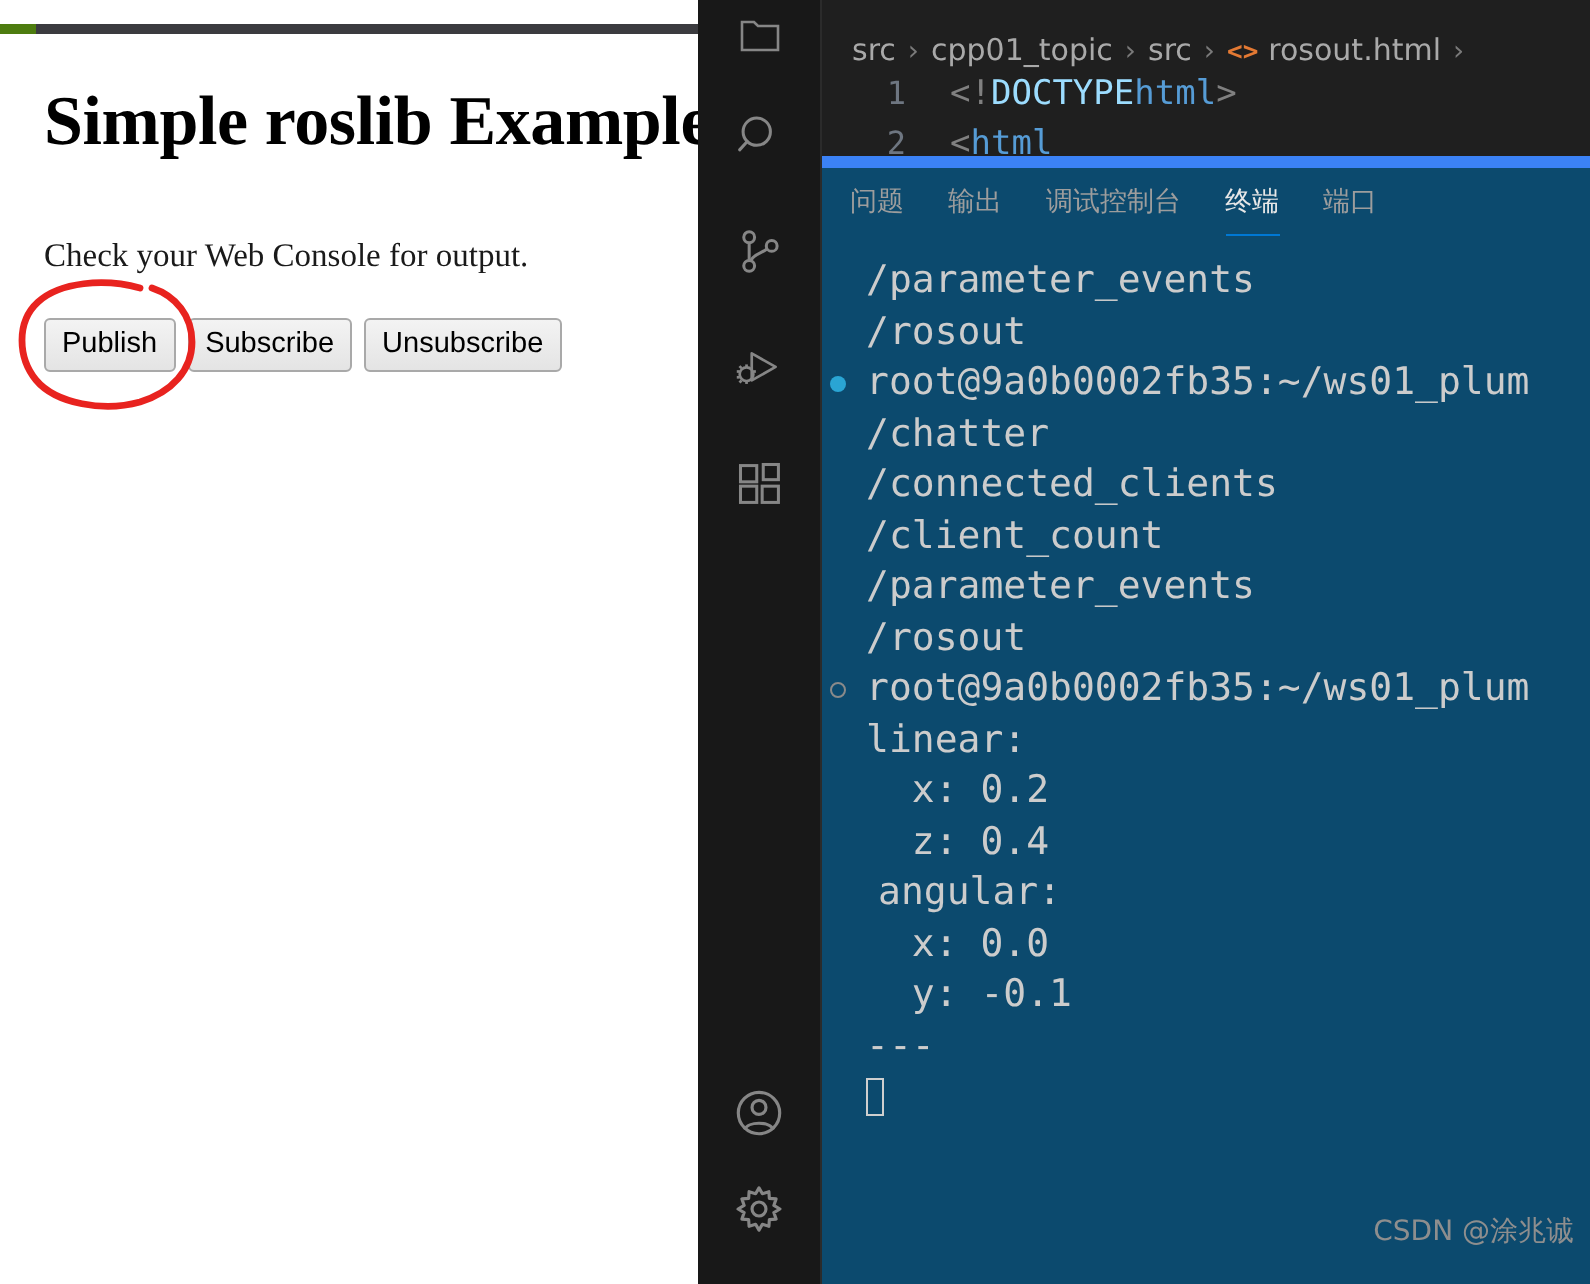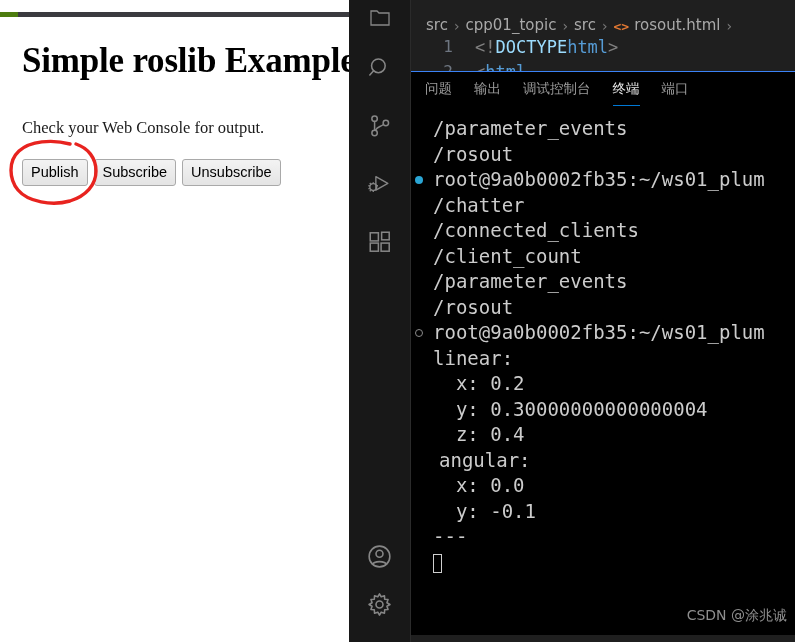--- a/index.html
+++ b/index.html
@@ -179,25 +179,25 @@
     color: #6e7681;
     font-size: 16px;
   }
   .tok-punct { color: #808080; }
   .tok-tag { color: #569cd6; }
   .tok-light { color: #9cdcfe; }
 
   
   .panel {
     position: absolute;
-    left: 0; top: 71px;
+    left: 0; top: 78px;
     width: 384px;
     height: 564px;
-    background: #000000;
-    border-top: 1px solid #3b82f6;
+    background: #0c4a6e;
+    border-top: 6px solid #3b82f6;
   }
   .panel-tabs {
     position: absolute;
     left: 0; top: 0;
     width: 384px;
     height: 34px;
     display: flex;
     align-items: flex-end;
     padding-left: 14px;
     gap: 22px;
@@ -411,21 +411,20 @@
             <div class="tline"><span style="white-space: pre;">/rosout</span></div>
             <div class="tline"><span class="deco deco-filled"></span><span style="white-space: pre;">root@9a0b0002fb35:~/ws01_plum</span></div>
             <div class="tline"><span style="white-space: pre;">/chatter</span></div>
             <div class="tline"><span style="white-space: pre;">/connected_clients</span></div>
             <div class="tline"><span style="white-space: pre;">/client_count</span></div>
             <div class="tline"><span style="white-space: pre;">/parameter_events</span></div>
             <div class="tline"><span style="white-space: pre;">/rosout</span></div>
             <div class="tline"><span class="deco deco-hollow"></span><span style="white-space: pre;">root@9a0b0002fb35:~/ws01_plum</span></div>
             <div class="tline"><span style="white-space: pre;">linear:</span></div>
             <div class="tline"><span style="white-space: pre;">  x: 0.2</span></div>
-            <div class="tline"><span style="white-space: pre;">  y: 0.30000000000000004</span></div>
             <div class="tline"><span style="white-space: pre;">  z: 0.4</span></div>
             <div class="tline"><span style="white-space: pre; margin-left: 6px;">angular:</span></div>
             <div class="tline"><span style="white-space: pre;">  x: 0.0</span></div>
             <div class="tline"><span style="white-space: pre;">  y: -0.1</span></div>
             <div class="tline"><span style="white-space: pre;">---</span></div>
             <div class="tline"><span style="white-space: pre;"></span><span class="cursorblock"></span></div>
           </div>
       </div>
 
     </div>

